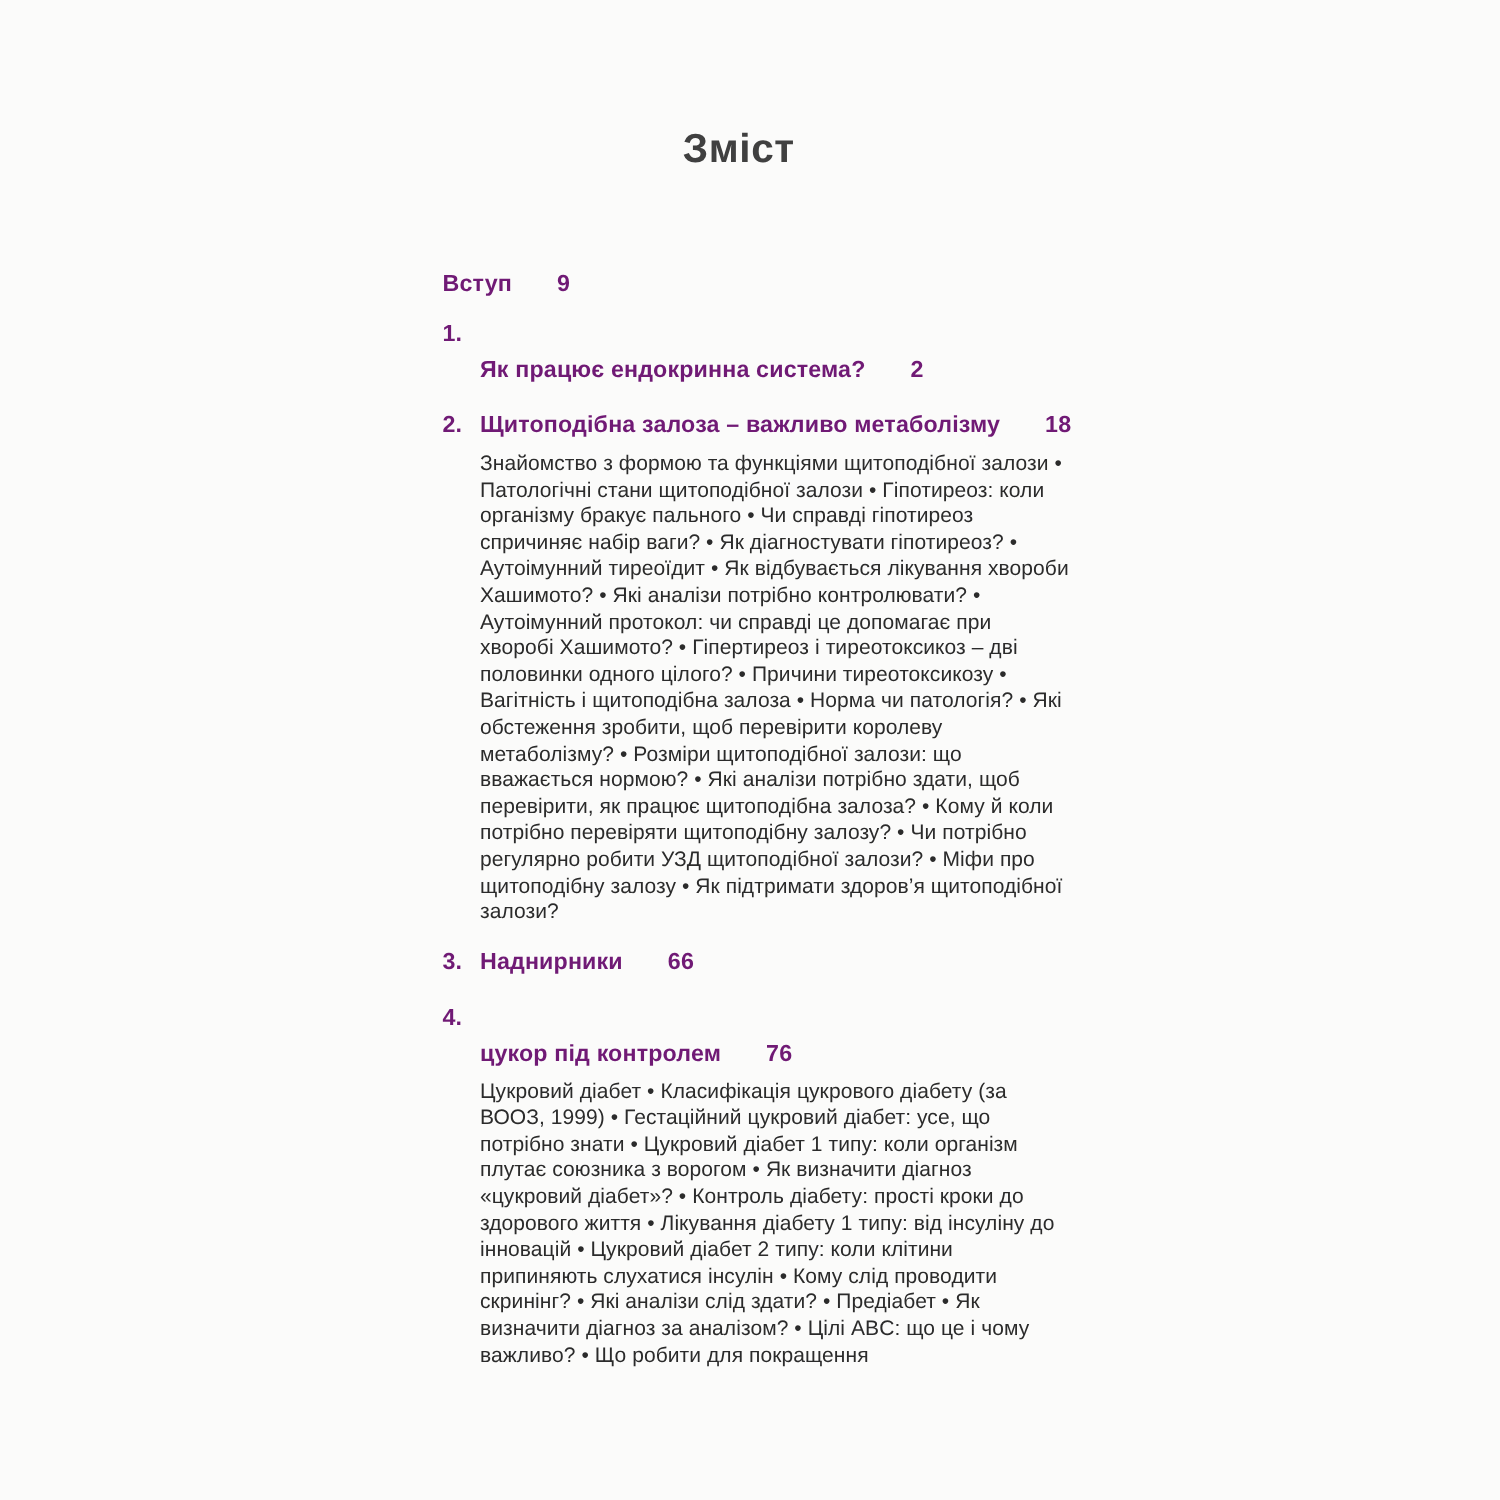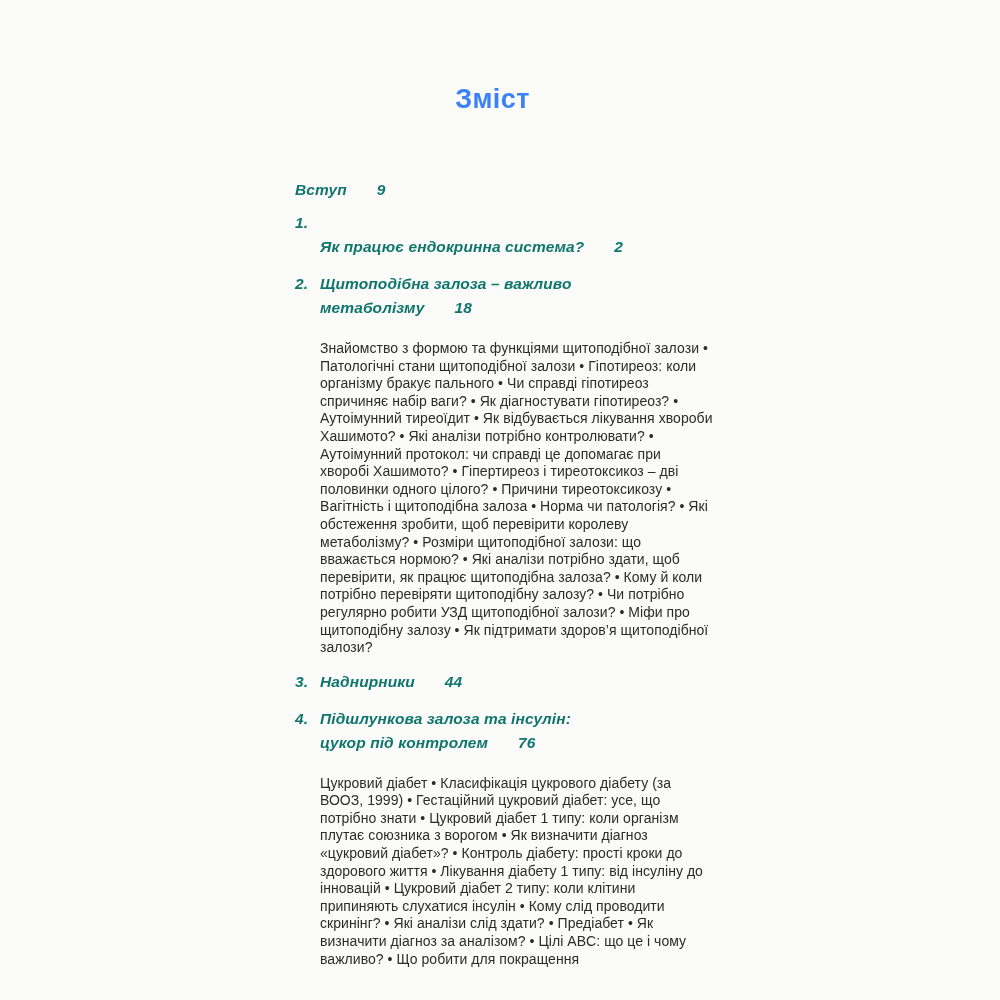--- a/index.html
+++ b/index.html
@@ -23,35 +23,34 @@
     position: absolute;
     top: 84px;
     left: 0;
     width: 985px;
     margin: 0;
     text-align: center;
     font-size: 27px;
     line-height: 30px;
     font-weight: 700;
     letter-spacing: 0.4px;
-    color: #3b82f6;
+    color: #404040;
   }
   .content {
     position: absolute;
     left: 295px;
     top: 178px;
     width: 424px;
   }
   .entry-heading {
     font-size: 15.5px;
     line-height: 24px;
     font-weight: 700;
-    color: #0f766e;
+    color: #701a75;
     letter-spacing: 0.1px;
-    font-style: italic;
   }
   .entry {
     margin-top: 0;
   }
   .entry + .entry {
     margin-top: 9px;
   }
   .entry.with-desc + .entry,
   .entry + .entry.big-gap {
     margin-top: 13px;
@@ -65,21 +64,21 @@
     width: 25px;
   }
   .htext {
     flex: 1 1 auto;
   }
   .pagenum {
     margin-left: 30px;
     font-weight: 700;
   }
   .desc {
-    margin: 20px 0 0 25px;
+    margin: 4px 0 0 25px;
     width: 393px;
     font-size: 14px;
     line-height: 17.6px;
     font-weight: 400;
     color: #2b2b2b;
     letter-spacing: 0.05px;
   }
 </style>
 </head>
 <body>
@@ -115,30 +114,30 @@
           <span>Щитоподібна залоза – важливо метаболізму</span><span class="pagenum">18</span>
         </span>
       </div>
       <p class="desc">Знайомство з формою та функціями щитоподібної залози • Патологічні стани щитоподібної залози • Гіпотиреоз: коли організму бракує пального • Чи справді гіпотиреоз спричиняє набір ваги? • Як діагностувати гіпотиреоз? • Аутоімунний тиреоїдит • Як відбувається лікування хвороби Хашимото? • Які аналізи потрібно контролювати? • Аутоімунний протокол: чи справді це допомагає при хворобі Хашимото? • Гіпертиреоз і тиреотоксикоз – дві половинки одного цілого? • Причини тиреотоксикозу • Вагітність і щитоподібна залоза • Норма чи патологія? • Які обстеження зробити, щоб перевірити королеву метаболізму? • Розміри щитоподібної залози: що вважається нормою? • Які аналізи потрібно здати, щоб перевірити, як працює щитоподібна залоза? • Кому й коли потрібно перевіряти щитоподібну залозу? • Чи потрібно регулярно робити УЗД щитоподібної залози? • Міфи про щитоподібну залозу • Як підтримати здоров’я щитоподібної залози?</p>
     </div>
 
     <div class="entry with-desc big-gap">
       <div class="hrow entry-heading">
         <span class="num">3.</span>
         <span class="htext">
-          <span>Наднирники</span><span class="pagenum">44</span>
+          <span>Наднирники</span><span class="pagenum">66</span>
         </span>
       </div>
     </div>
 
     <div class="entry with-desc big-gap">
       <div class="hrow entry-heading">
         <span class="num">4.</span>
         <span class="htext">
-          <span>Підшлункова залоза та інсулін:</span><br>
+          <br>
           <span>цукор під контролем</span><span class="pagenum">76</span>
         </span>
       </div>
       <p class="desc">Цукровий діабет • Класифікація цукрового діабету (за ВООЗ, 1999) • Гестаційний цукровий діабет: усе, що потрібно знати • Цукровий діабет 1 типу: коли організм плутає союзника з ворогом • Як визначити діагноз «цукровий діабет»? • Контроль діабету: прості кроки до здорового життя • Лікування діабету 1 типу: від інсуліну до інновацій • Цукровий діабет 2 типу: коли клітини припиняють слухатися інсулін • Кому слід проводити скринінг? • Які аналізи слід здати? • Предіабет • Як визначити діагноз за аналізом? • Цілі ABC: що це і чому важливо? • Що робити для покращення</p>
     </div>
 
   </div>
 </div>
 
 </body></html>

